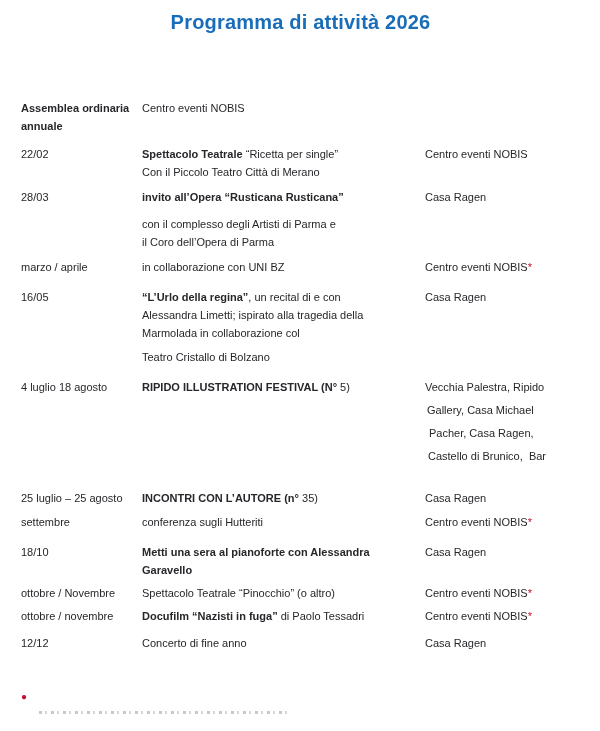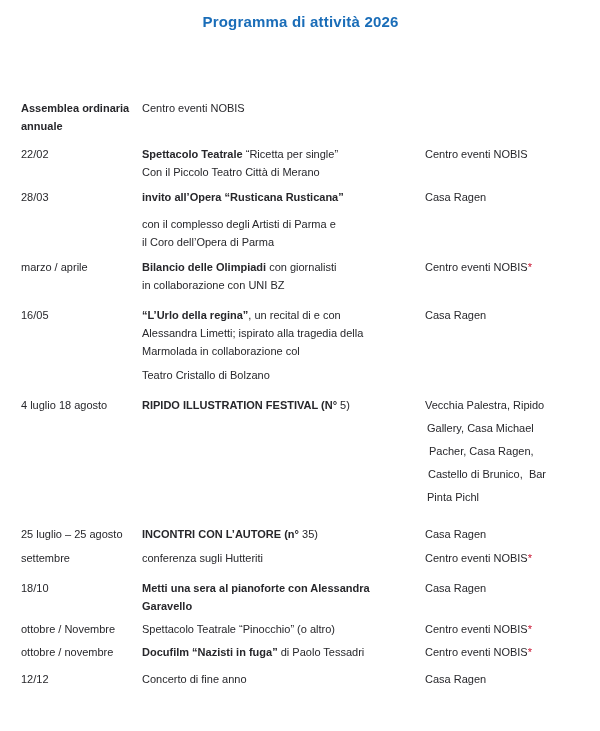--- a/index.html
+++ b/index.html
@@ -4,21 +4,21 @@
 <style>
   html,body{margin:0;padding:0;}
   body{
     width:600px;height:731px;overflow:hidden;background:#ffffff;
     font-family:"Liberation Sans","DejaVu Sans",sans-serif;
     color:#27272b;font-size:11px;line-height:18px;
     -webkit-font-smoothing:antialiased;
   }
   .page{width:600px;height:731px;box-sizing:border-box;padding:9px 20px 0 21px;}
   .title{
-    text-align:center;font-size:15px;line-height:26px;font-weight:700;
+    text-align:center;font-size:20px;line-height:26px;font-weight:700;
     color:#1a6db8;letter-spacing:.2px;margin:0 0 64px 0;
   }
   .row{display:grid;grid-template-columns:121px 283px auto;align-items:start;}
   .date{color:#27272b;}
   .desc .b{font-weight:700;}
   .desc div{min-height:18px;}
   .loc{white-space:nowrap;}
   .star{color:#c8102e;}
   .gap-top{margin-top:9px;}
   .gap-top-sm{margin-top:6px;}
@@ -67,21 +67,20 @@
       <div><span class="b">invito all’Opera “Rusticana Rusticana”</span></div>
       <div class="gap-top"><span>con il complesso degli Artisti di Parma e</span></div>
       <div><span>il Coro dell’Opera di Parma</span></div>
     </div>
     <div class="loc"><span>Casa Ragen</span></div>
   </div>
 
   <div class="row mb12">
     <div class="date">marzo / aprile</div>
     <div class="desc">
-      <div><span class="b">Bilancio delle Olimpiadi</span><span> con giornalisti</span></div>
       <div><span>in collaborazione con UNI BZ</span></div>
     </div>
     <div class="loc"><span>Centro eventi NOBIS</span><span class="star">*</span></div>
   </div>
 
   <div class="row mb12">
     <div class="date">16/05</div>
     <div class="desc">
       <div><span class="b">“L’Urlo della regina”</span><span>, un recital di e con</span></div>
       <div><span>Alessandra Limetti; ispirato alla tragedia della</span></div>
@@ -94,21 +93,20 @@
   <div class="row mb19">
     <div class="date">4 luglio 18 agosto</div>
     <div class="desc">
       <div><span class="b">RIPIDO ILLUSTRATION FESTIVAL (N°</span><span> 5)</span></div>
     </div>
     <div class="loc loc-multi">
       <div>Vecchia Palestra, Ripido</div>
       <div>Gallery, Casa Michael</div>
       <div>Pacher, Casa Ragen,</div>
       <div>Castello di Brunico,  Bar</div>
-      <div>Pinta Pichl</div>
     </div>
   </div>
 
   <div class="row mb6">
     <div class="date">25 luglio – 25 agosto</div>
     <div class="desc">
       <div><span class="b">INCONTRI CON L’AUTORE (n°</span><span> 35)</span></div>
     </div>
     <div class="loc"><span>Casa Ragen</span></div>
   </div>

